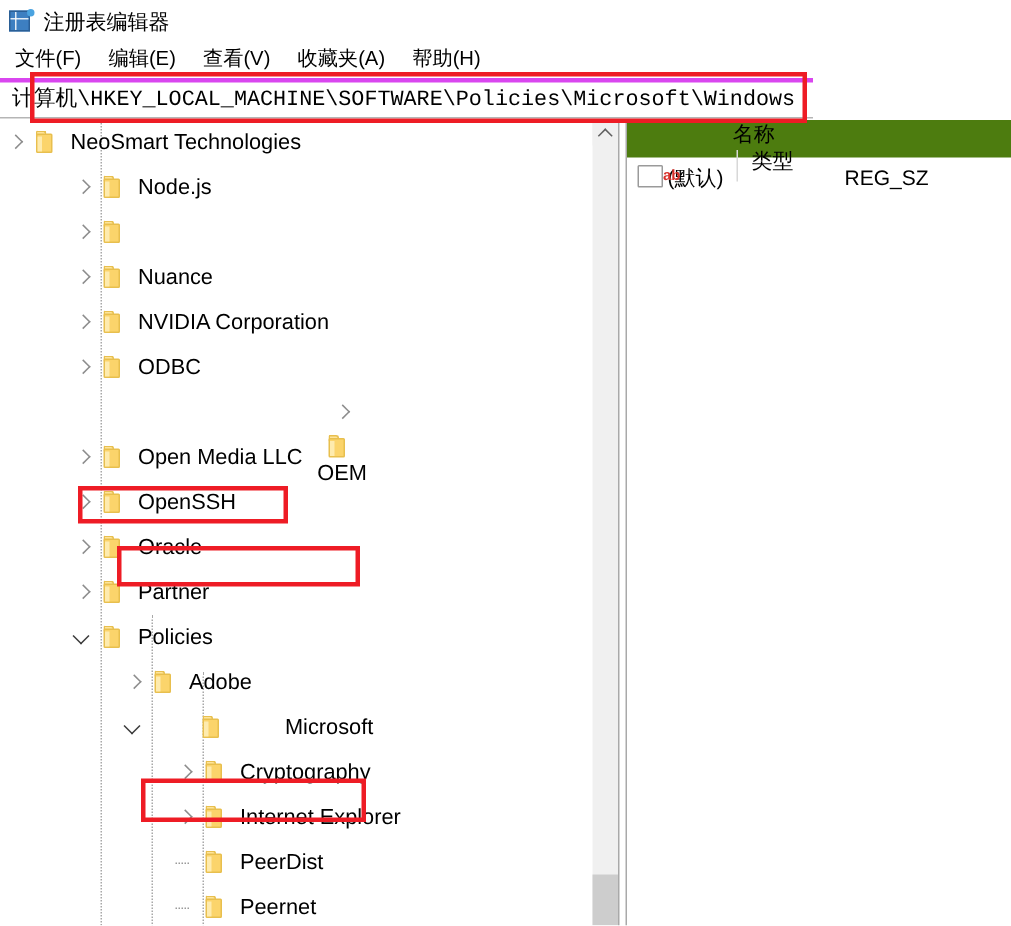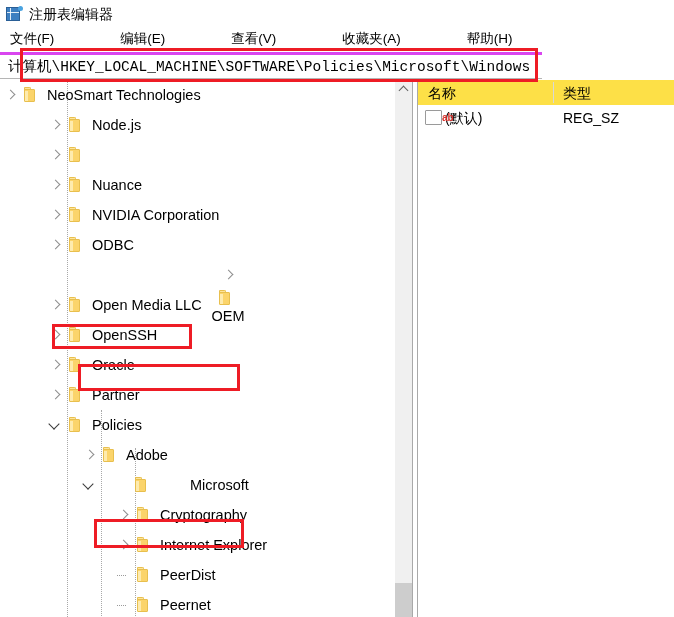--- a/index.html
+++ b/index.html
@@ -69,21 +69,20 @@
     color: #000000;
   }
 
   
   .menubar {
     height: 22px;
     display: flex;
     align-items: center;
     padding-left: 10px;
     background: #ffffff;
-    gap: 48px;
   }
   .menu-item {
     font-size: 13.5px;
     line-height: 16px;
     padding: 1px 7px 1px 0;
     margin-right: 11px;
     white-space: nowrap;
     cursor: default;
   }
   .menu-item:last-child { margin-right: 0; }
@@ -275,21 +274,22 @@
   }
 
   
   .vl-header {
     position: absolute;
     left: 0; top: 0;
     width: 100%;
     height: 25px;
     display: flex;
     align-items: center;
-    background: #fde047;
+    background: #4d7c0f;
+    flex-direction: column;
   }
   .vl-col {
     font-size: 14px;
     line-height: 18px;
     color: #000000;
     padding-left: 10px;
     box-sizing: border-box;
     position: relative;
     height: 25px;
     display: flex;

